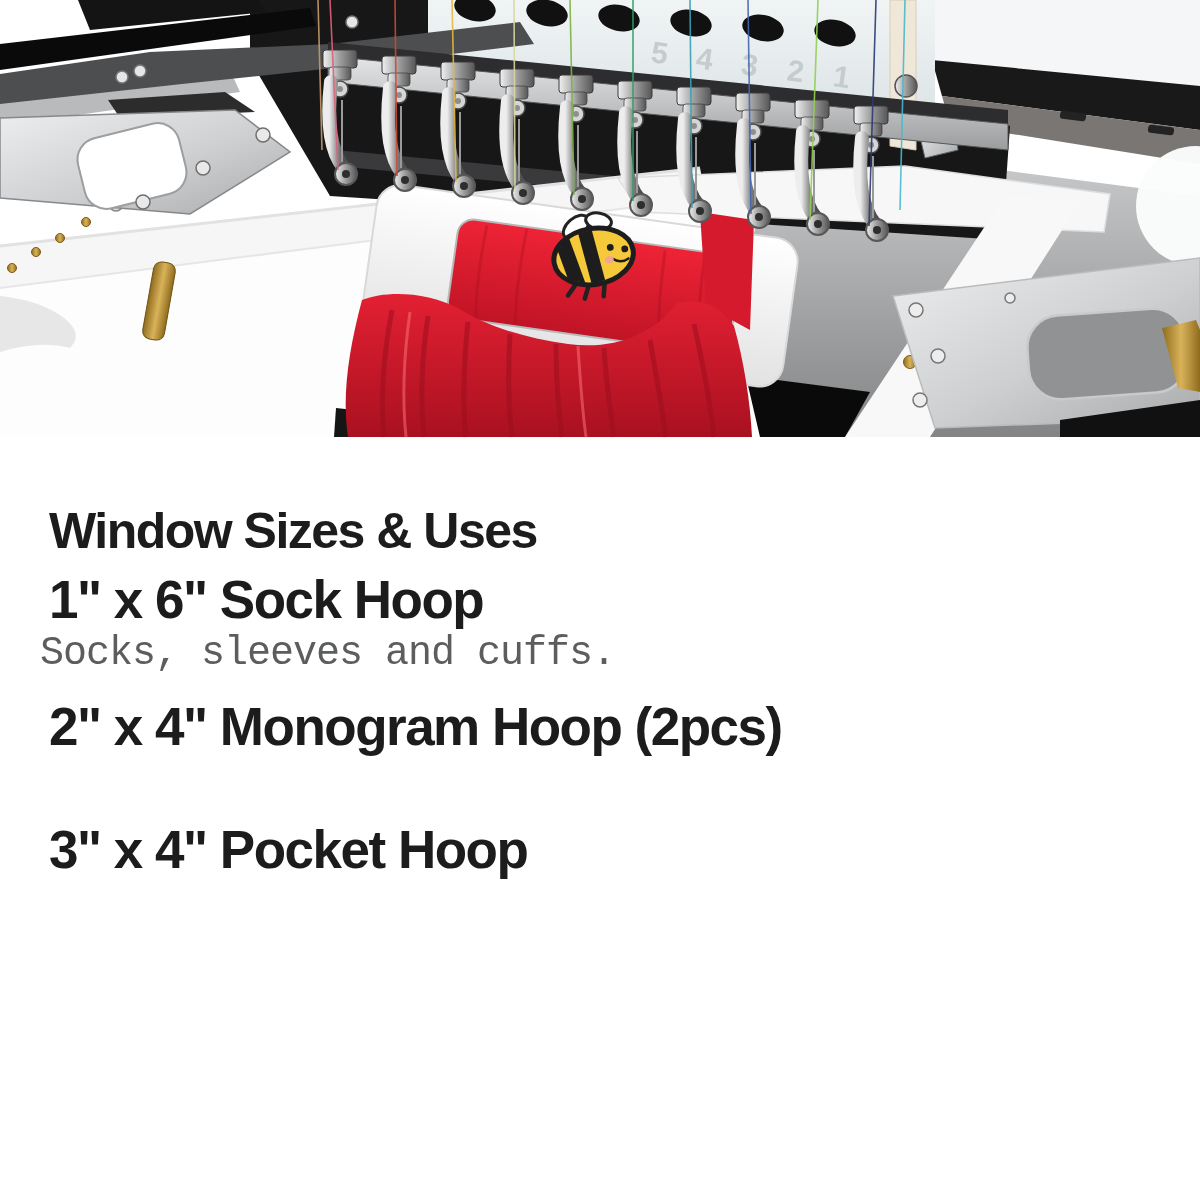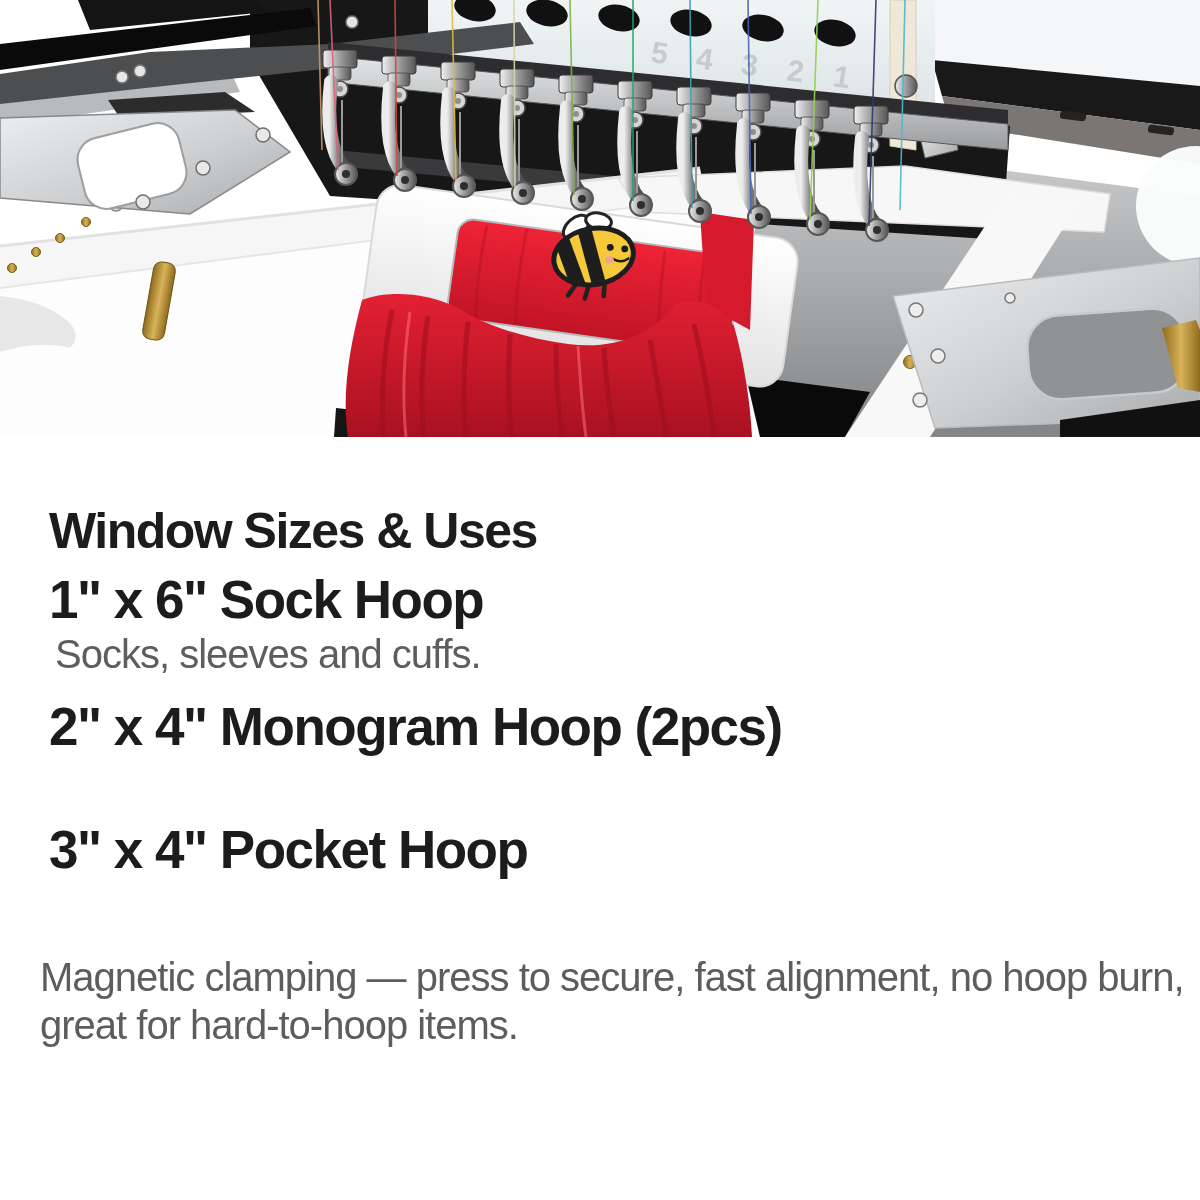--- a/index.html
+++ b/index.html
@@ -5,22 +5,22 @@
   html,body{margin:0;padding:0;background:#ffffff;}
   .canvas{position:relative;width:1200px;height:1200px;background:#ffffff;overflow:hidden;
           font-family:"Liberation Sans",sans-serif;}
   .photo-wrap{position:absolute;left:0;top:0;width:1200px;height:438px;}
   
   .h{position:absolute;left:40px;font-weight:700;color:#1c1c1c;letter-spacing:-1.5px;
      white-space:nowrap;line-height:1.2;margin-left:9px;}
   .section-heading{top:501px;font-size:50px;}
   .item-title{font-size:53px;}
   .t1{top:568px}.t2{top:695px}.t3{top:818px}
-  .d{position:absolute;left:55px;font-size:40px;color:#5c5d5e;letter-spacing:-1px;
-     white-space:nowrap;line-height:1.2;}
+  .d{position:absolute;left:40px;font-size:40px;color:#5c5d5e;letter-spacing:-1px;
+     white-space:nowrap;line-height:1.2;font-family:Liberation Mono, monospace;}
   .d1{top:630px}.d2{top:757px}.d3{top:886px}
   .note{position:absolute;left:40px;top:953px;width:1160px;font-size:40px;line-height:1.2;
         color:#5c5d5e;letter-spacing:-1px;}
   .digit{font:700 30px "Liberation Sans",sans-serif;fill:#c5ccce;}
 </style>
 </head>
 <body>
 
 <div class="canvas">
 
@@ -273,14 +273,13 @@
 
   <div class="h section-heading">Window Sizes &amp; Uses</div>
 
   <div class="h item-title t1">1" x 6" Sock Hoop</div>
   <div class="d d1">Socks, sleeves and cuffs.</div>
 
   <div class="h item-title t2">2" x 4" Monogram Hoop (2pcs)</div>
 
   <div class="h item-title t3">3" x 4" Pocket Hoop</div>
 
-  <div class="note">Magnetic clamping — press to secure, fast alignment, no hoop burn, great for hard-to-hoop items.</div>
 </div>
 
 </body></html>

